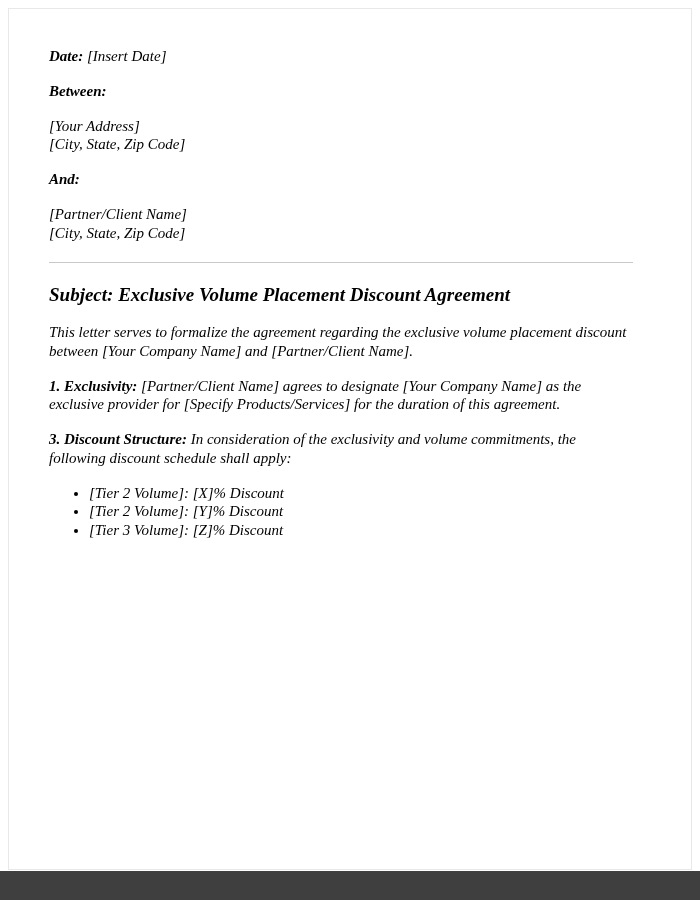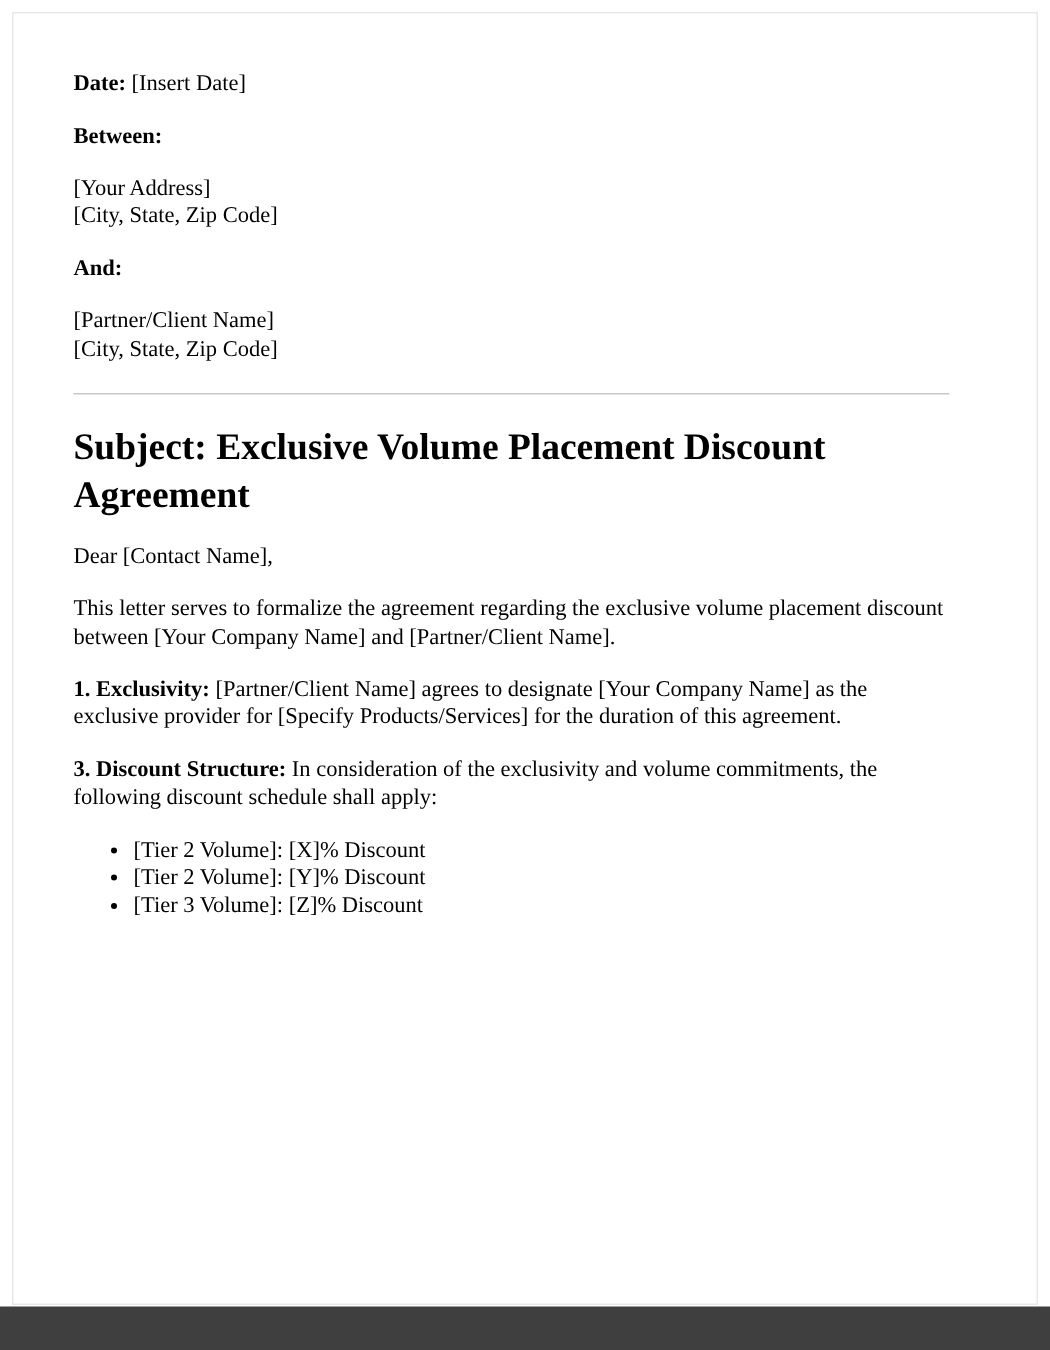--- a/index.html
+++ b/index.html
@@ -1,15 +1,15 @@
 <!DOCTYPE html>
 <html><head>
 <meta charset="utf-8">
 <style>
-  * { box-sizing: border-box; }
+  * { box-sizing: border-box; font-style: italic; }
   html, body { margin: 0; padding: 0; }
   body {
     width: 700px;
     height: 900px;
     position: relative;
     background: #ffffff;
     font-family: "Liberation Serif", "DejaVu Serif", serif;
     color: #000000;
     overflow: hidden;
   }
@@ -32,21 +32,21 @@
   .doc-clip p { margin: 16px 0; }
   .doc-clip p:first-child { margin-top: 0; }
   .addr span { display: block; }
   strong { font-weight: bold; }
   hr.divider {
     border: none;
     border-top: 1px solid #c9c9c9;
     margin: 20px 0;
   }
   h1.subject {
-    font-size: 25px;
+    font-size: 19px;
     line-height: 1.26;
     font-weight: bold;
     margin: 20px 0 16px 0;
     letter-spacing: 0;
   }
   ul.tiers {
     margin: 16px 0;
     padding-left: 40px;
   }
   ul.tiers li { margin: 0; }
@@ -78,21 +78,20 @@
 
     <p class="addr">
       <span>[Partner/Client Name]</span>
       <span>[City, State, Zip Code]</span>
     </p>
 
     <hr class="divider">
 
     <h1 class="subject">Subject: Exclusive Volume Placement Discount Agreement</h1>
 
-    <p>Dear [Contact Name],</p>
 
     <p>This letter serves to formalize the agreement regarding the exclusive volume placement discount between [Your Company Name] and [Partner/Client Name].</p>
 
     <p><strong>1. Exclusivity:</strong><span> [Partner/Client Name] agrees to designate [Your Company Name] as the exclusive provider for [Specify Products/Services] for the duration of this agreement.</span></p>
 
 
     <p><strong>3. Discount Structure:</strong><span> In consideration of the exclusivity and volume commitments, the following discount schedule shall apply:</span></p>
 
     <ul class="tiers">
       <li>[Tier 2 Volume]: [X]% Discount</li>

